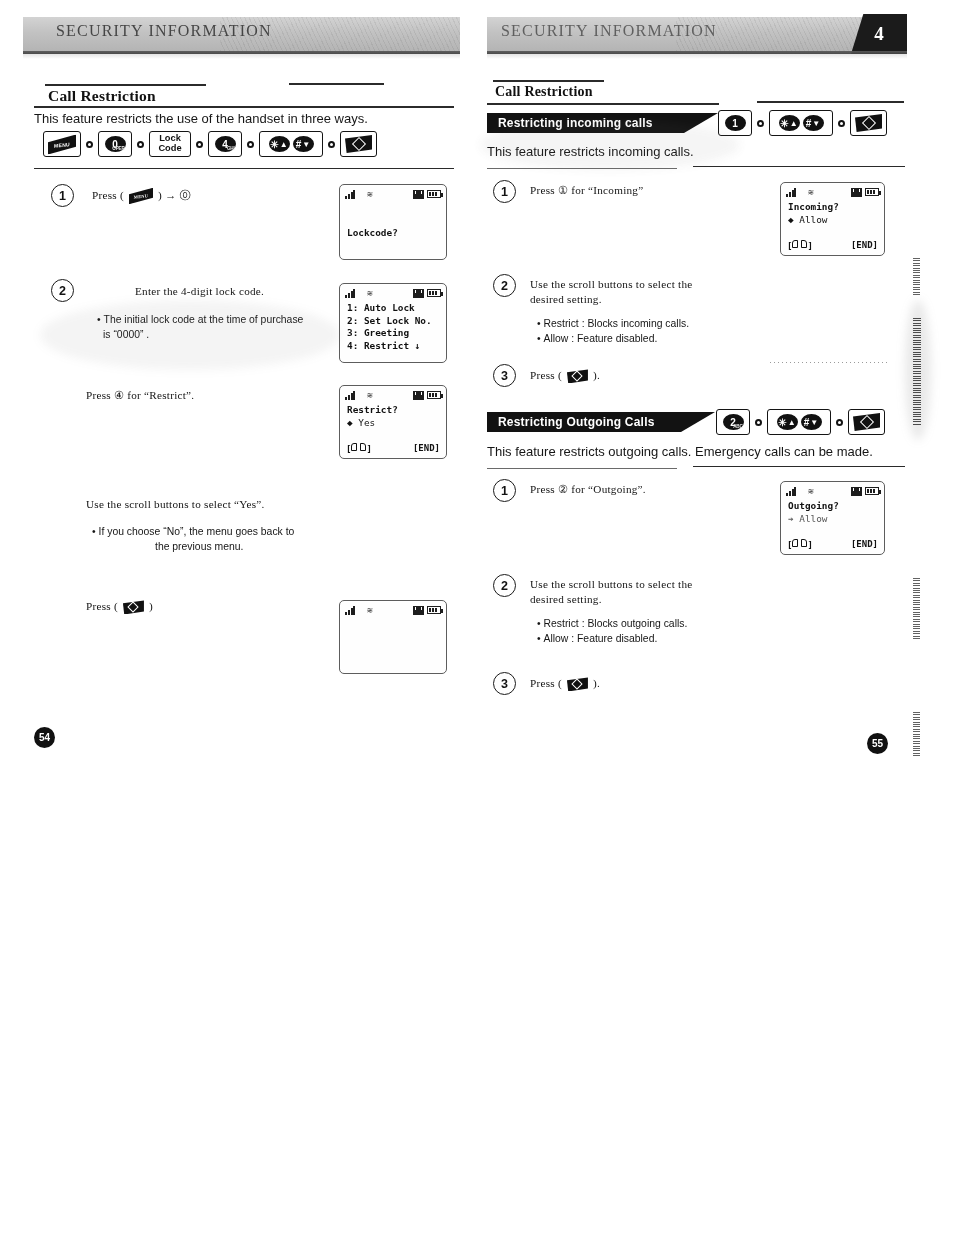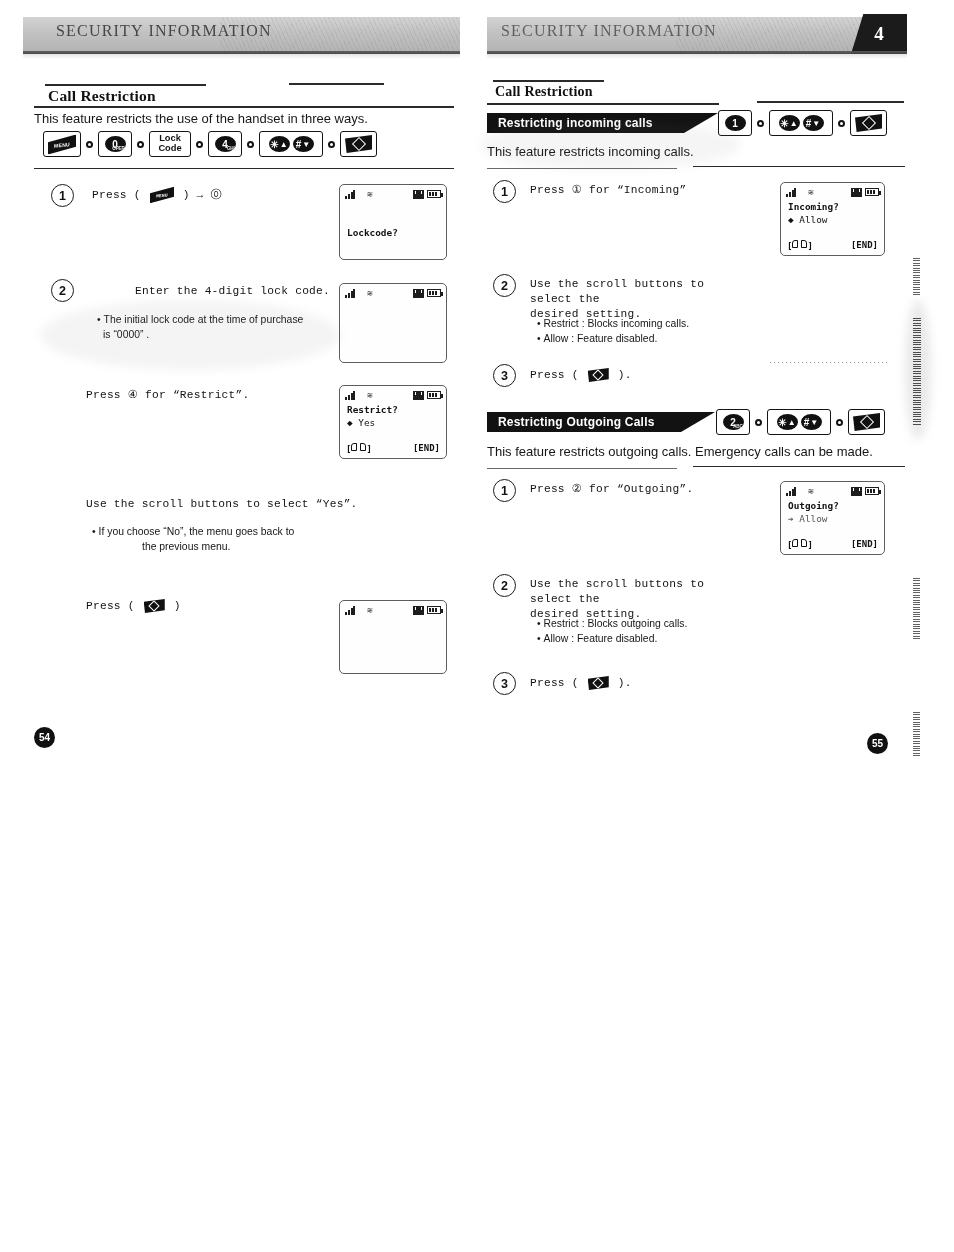--- a/index.html
+++ b/index.html
@@ -114,21 +114,21 @@
   
   .step-num{
     position:absolute;width:21px;height:21px;border-radius:50%;
     border:1.5px solid #1a1a1a;color:#121212;
     display:flex;align-items:center;justify-content:center;
     font-size:12.5px;font-weight:bold;
     font-family:"Liberation Sans", sans-serif;
   }
   .step-txt{
     position:absolute;font-size:11.2px;color:#131313;line-height:15px;
-    font-family:Liberation Mono, monospace;letter-spacing:.25px;
+    font-family:Liberation Serif, serif;letter-spacing:.25px;
   }
   .bullet{
     position:absolute;font-size:10.4px;color:#151515;line-height:14.5px;
     font-family:"Liberation Sans", sans-serif;
   }
   .inline-key{
     display:inline-flex;vertical-align:middle;margin:0 2px;
   }
 
   
@@ -327,20 +327,26 @@
       <span class="st-ico">≋</span>
       <span class="st-right">
         <span class="env"></span>
         <span class="batt">
             <i></i>
             <i></i>
             <i></i>
           </span>
       </span>
     </div>
+    <div class="lcd-body">
+      <div class="lcd-line">1: Auto Lock</div>
+      <div class="lcd-line">2: Set Lock No.</div>
+      <div class="lcd-line">3: Greeting</div>
+      <div class="lcd-line">4: Restrict      ↓</div>
+    </div>
   </div>
 
   <div class="step-txt" style="left:86px;top:388px;">Press ④ for “Restrict”.</div>
 
   <div class="lcd" style="left:339px;top:385px;width:108px;height:74px;">
     <div class="lcd-status">
       <span class="bars">
           <i></i>
           <i></i>
           <i></i>
@@ -362,21 +368,21 @@
     </div>
     <div class="lcd-soft">
       <span>[<span class="book"></span>]</span>
       <span>[END]</span>
     </div>
   </div>
 
   <div class="step-txt" style="left:86px;top:497px;">Use the scroll buttons to select “Yes”.</div>
   <div class="bullet" style="left:92px;top:525px;width:245px;">
     <span>•&nbsp;</span><span>If you choose “No”, the menu goes back to</span><br>
-    <span style="margin-left:6px;padding-left:44px;">the previous menu.</span>
+    <span style="margin-left:19px;padding-left:44px;">the previous menu.</span>
   </div>
 
   <div class="step-txt" style="left:86px;top:599px;text-align:right;">
     <span>Press (</span>
     <span class="inline-key">
       <span class="cap-ok" style="width:21px;height:14px;">
           <span class="dia" style="width:6px;height:6px;"></span>
         </span>
     </span>
     <span>)</span>

